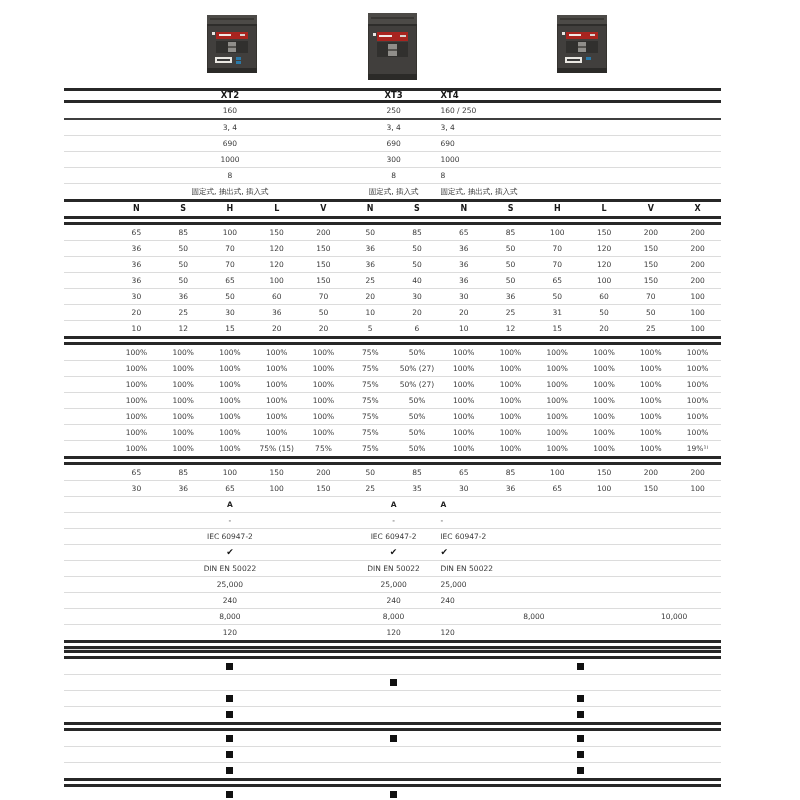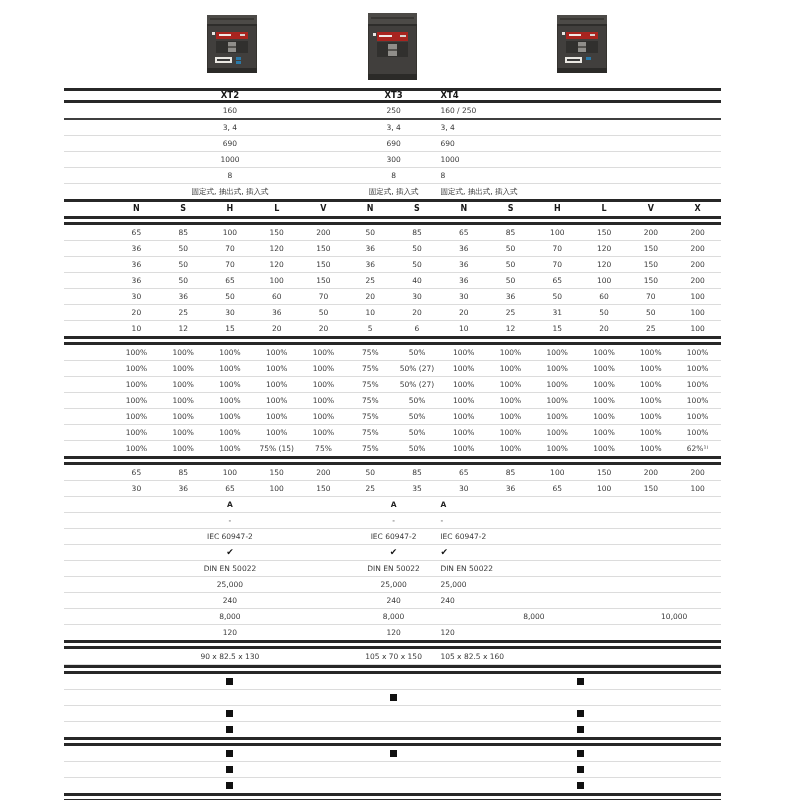--- a/index.html
+++ b/index.html
@@ -394,21 +394,21 @@
         <div class="c13">100%</div>
         <div class="c13">75% (15)</div>
         <div class="c13">75%</div>
         <div class="c13">75%</div>
         <div class="c13">50%</div>
         <div class="c13">100%</div>
         <div class="c13">100%</div>
         <div class="c13">100%</div>
         <div class="c13">100%</div>
         <div class="c13">100%</div>
-        <div class="c13">62%¹⁾</div>
+        <div class="c13">19%¹⁾</div>
       </div>
       <div class="rule-double">
         <div class="bar"></div>
         <div class="sp"></div>
         <div class="bar"></div>
       </div>
       <div class="trow cols">
         <div class="lbl"></div>
         <div class="c13">65</div>
         <div class="c13">85</div>
@@ -503,26 +503,20 @@
         <div class="lbl"></div>
         <div class="f5">120</div>
         <div class="f2">120</div>
         <div class="f6">120</div>
       </div>
       <div class="rule-double">
         <div class="bar"></div>
         <div class="sp"></div>
         <div class="bar"></div>
       </div>
-      <div class="trow group">
-        <div class="lbl"></div>
-        <div class="f5">90 x 82.5 x 130</div>
-        <div class="f2">105 x 70 x 150</div>
-        <div class="f6">105 x 82.5 x 160</div>
-      </div>
       <div class="rule thin"></div>
       <div class="rule-double">
         <div class="bar"></div>
         <div class="sp"></div>
         <div class="bar"></div>
       </div>
       <div class="trow squares">
         <div class="lbl"></div>
         <div class="f5 sqwrap">
           <div class="square"></div>

